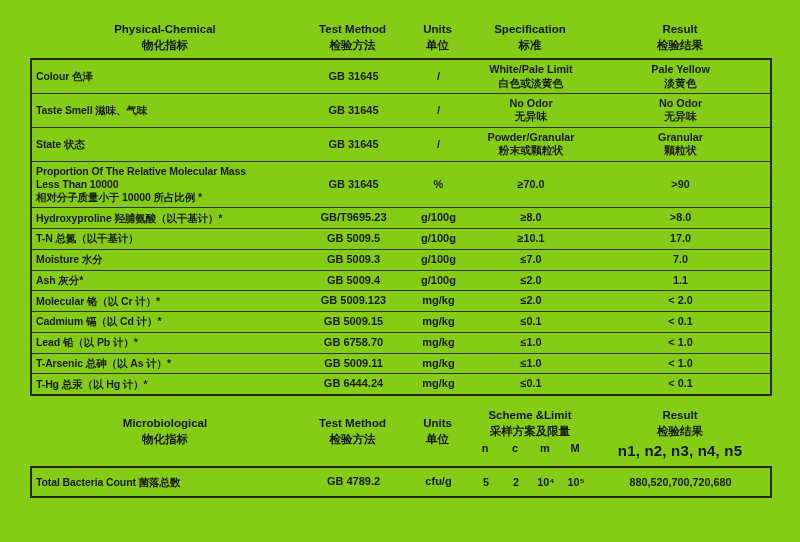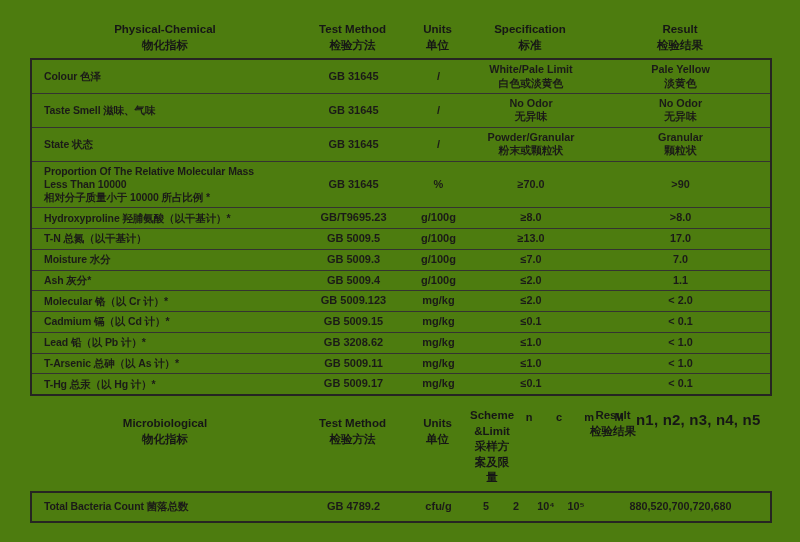--- a/index.html
+++ b/index.html
@@ -4,21 +4,21 @@
 <style>
   html,body{margin:0;padding:0;}
   body{
     width:800px;height:542px;
     background:#f4f3f0;
     font-family:"Liberation Sans",sans-serif;
     -webkit-font-smoothing:antialiased;
   }
   .sheet{
     position:relative;width:800px;height:542px;
-    background:#4d7c0f;color:#1d1d1d;font-weight:700;overflow:hidden;
+    background:#84cc16;color:#1d1d1d;font-weight:700;overflow:hidden;
   }
   
   .w-name{width:270px;}
   .w-method{width:105px;}
   .w-units{width:65px;}
   .w-spec{width:120px;}
   .w-result{width:180px;}
 
   .head-row{
     display:flex;align-items:center;
@@ -33,29 +33,29 @@
     margin:0 30px;width:740px;
   }
   table.bordered{border:2.2px solid #262522;}
   td{
     padding:3px 4px;font-size:11px;line-height:1.25;
     text-align:center;vertical-align:middle;color:#1b1a18;
     overflow:hidden;
   }
   tr + tr td{border-top:1.7px solid #343330;}
   td.c-name{
-    text-align:left;padding-left:12px;white-space:pre-line;
+    text-align:left;padding-left:4px;white-space:pre-line;
     font-size:10.5px;letter-spacing:-0.1px;
   }
   td.c-spec,td.c-result{white-space:pre-line;font-size:10.8px;}
   td.c-sub{font-size:10.8px;padding:3px 1px;}
 
   
   .micro-head{margin-top:12px;align-items:flex-start;}
-  .stackcol{display:flex;flex-direction:row;justify-content:flex-start;}
+  .stackcol{display:flex;flex-direction:column;justify-content:flex-start;}
   .subcols{
     display:flex;justify-content:center;margin-top:2px;
     font-size:11px;
   }
   .subcols span{display:inline-block;width:30px;text-align:center;}
   .subline{font-size:15px;margin-top:2px;letter-spacing:0.2px;}
   .pad-top{padding-top:8px;}
   .micro-table td{height:22px;}
 </style>
 </head>
@@ -130,21 +130,21 @@
       <td class="c-method">GB/T9695.23</td>
       <td class="c-units">g/100g</td>
       <td class="c-spec">≥8.0</td>
       <td class="c-result">&gt;8.0</td>
     </tr>
 
     <tr>
       <td class="c-name">T-N 总氮（以干基计）</td>
       <td class="c-method">GB 5009.5</td>
       <td class="c-units">g/100g</td>
-      <td class="c-spec">≥13.0</td>
+      <td class="c-spec">≥10.1</td>
       <td class="c-result">17.0</td>
     </tr>
 
     <tr>
       <td class="c-name">Moisture 水分</td>
       <td class="c-method">GB 5009.3</td>
       <td class="c-units">g/100g</td>
       <td class="c-spec">≤7.0</td>
       <td class="c-result">7.0</td>
     </tr>
@@ -168,37 +168,37 @@
     <tr>
       <td class="c-name">Cadmium 镉（以 Cd 计）*</td>
       <td class="c-method">GB 5009.15</td>
       <td class="c-units">mg/kg</td>
       <td class="c-spec">≤0.1</td>
       <td class="c-result">&lt; 0.1</td>
     </tr>
 
     <tr>
       <td class="c-name">Lead 铅（以 Pb 计）*</td>
-      <td class="c-method">GB 3208.62</td>
+      <td class="c-method">GB 6758.70</td>
       <td class="c-units">mg/kg</td>
       <td class="c-spec">≤1.0</td>
       <td class="c-result">&lt; 1.0</td>
     </tr>
 
     <tr>
       <td class="c-name">T-Arsenic 总砷（以 As 计）*</td>
       <td class="c-method">GB 5009.11</td>
       <td class="c-units">mg/kg</td>
       <td class="c-spec">≤1.0</td>
       <td class="c-result">&lt; 1.0</td>
     </tr>
 
     <tr>
       <td class="c-name">T-Hg 总汞（以 Hg 计）*</td>
-      <td class="c-method">GB 5009.17</td>
+      <td class="c-method">GB 6444.24</td>
       <td class="c-units">mg/kg</td>
       <td class="c-spec">≤0.1</td>
       <td class="c-result">&lt; 0.1</td>
     </tr>
   </tbody>
   </table>
 
   <div class="head-row micro-head">
     <div class="hcell w-name pad-top">Microbiological
 物化指标</div>

